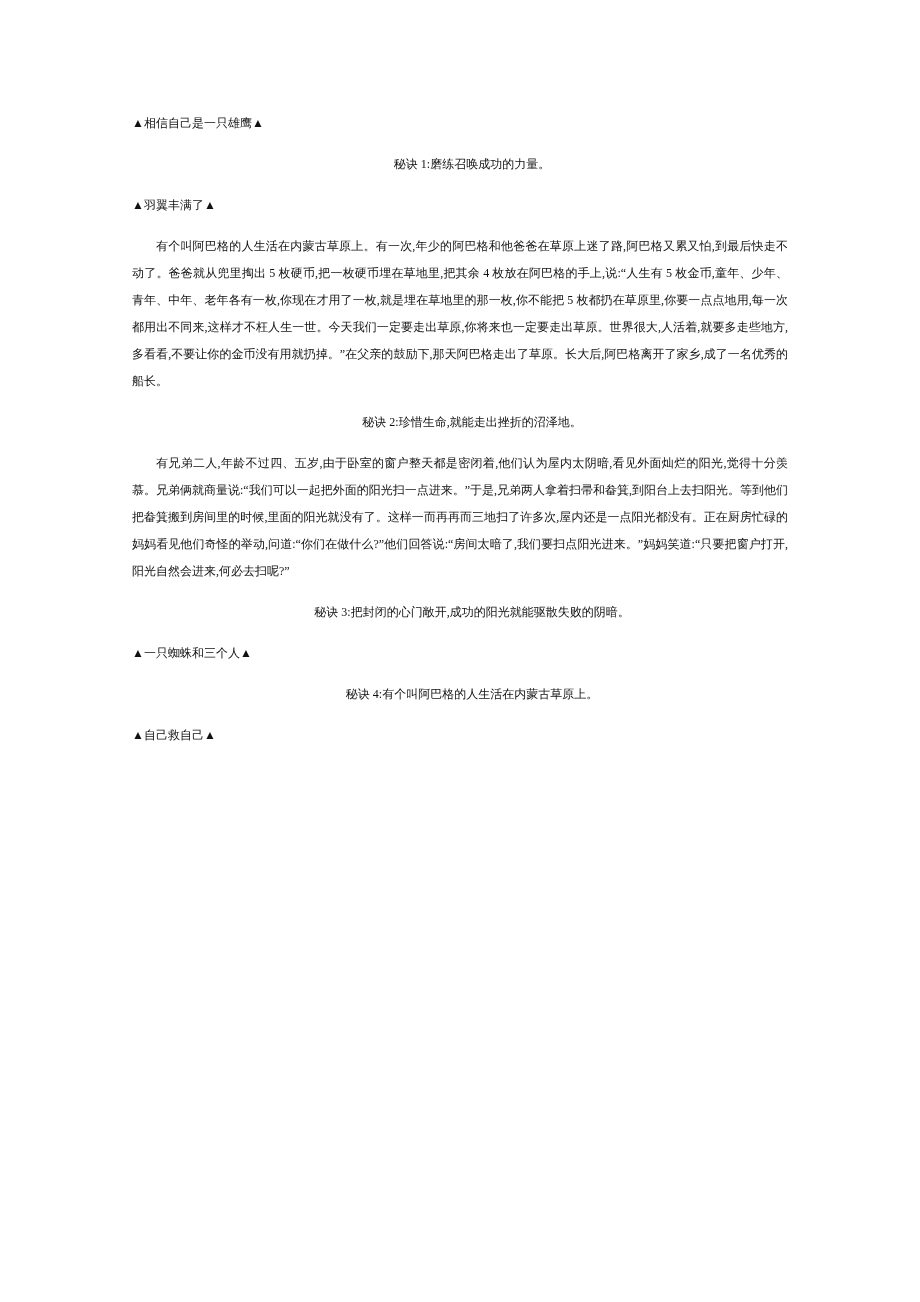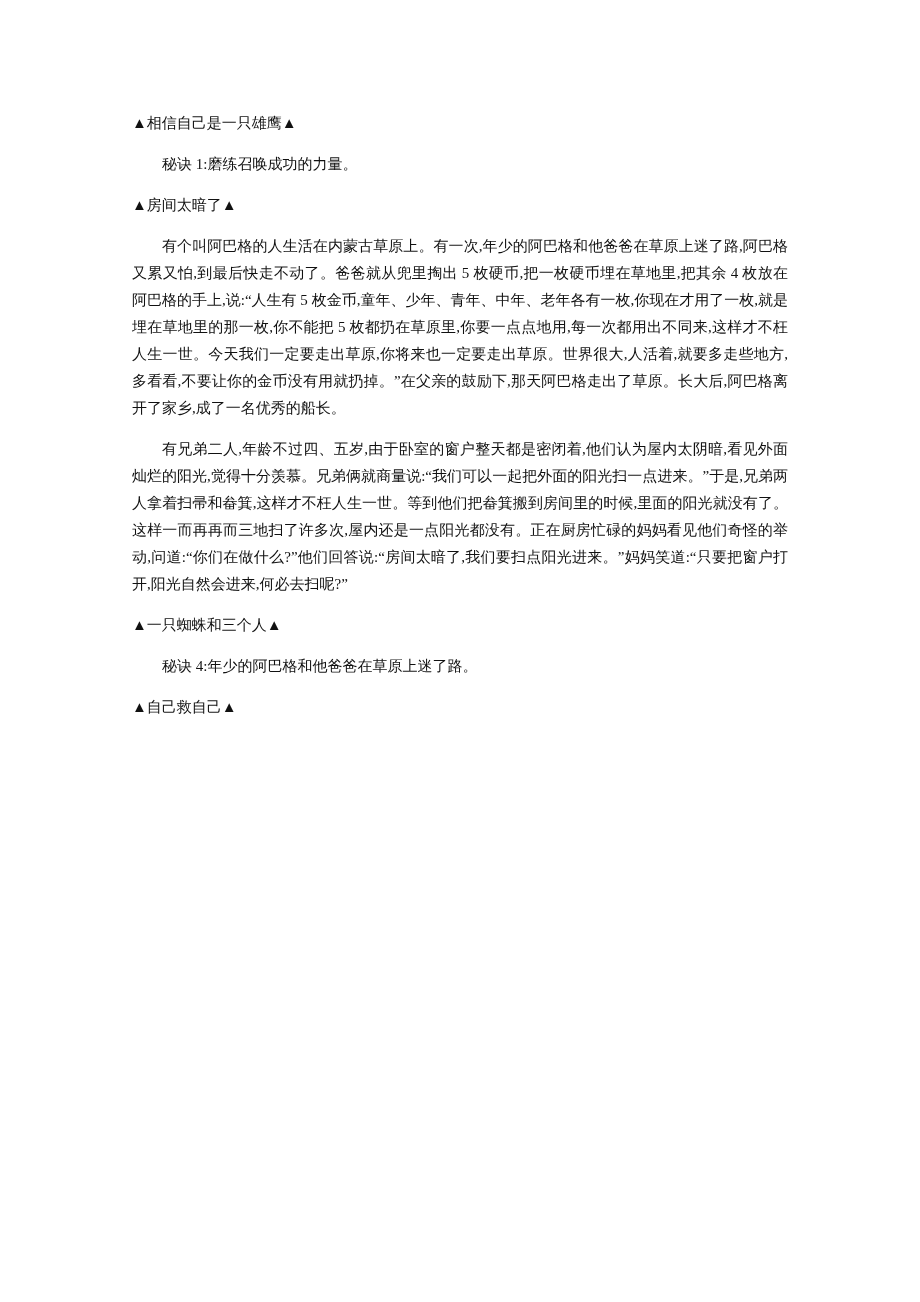--- a/index.html
+++ b/index.html
@@ -15,47 +15,49 @@
   }
   .doc-page {
     box-sizing: border-box;
     width: 920px;
     height: 1302px;
     padding: 110px 132px 0 132px;
     background: #ffffff;
   }
   .doc-page p {
     margin: 0 0 14px 0;
-    font-size: 15px;
+    font-size: 12px;
     line-height: 27px;
     color: #111111;
     text-align: justify;
     word-break: break-all;
   }
   p.section-heading {
     text-align: left;
     text-indent: 0;
   }
   p.story-paragraph {
     text-indent: 2em;
   }
   p.secret-tip {
     text-indent: 2em;
-    text-align: left;
+    text-align: center;
   }
 </style>
 </head>
 <body>
 
 <div class="doc-page">
   <p class="section-heading">▲相信自己是一只雄鹰▲</p>
   <p class="secret-tip">秘诀 1:磨练召唤成功的力量。</p>
 
-  <p class="section-heading">▲房间太暗了▲</p>
+  <p class="section-heading">▲羽翼丰满了▲</p>
   <p class="story-paragraph">有个叫阿巴格的人生活在内蒙古草原上。有一次,年少的阿巴格和他爸爸在草原上迷了路,阿巴格又累又怕,到最后快走不动了。爸爸就从兜里掏出 5 枚硬币,把一枚硬币埋在草地里,把其余 4 枚放在阿巴格的手上,说:“人生有 5 枚金币,童年、少年、青年、中年、老年各有一枚,你现在才用了一枚,就是埋在草地里的那一枚,你不能把 5 枚都扔在草原里,你要一点点地用,每一次都用出不同来,这样才不枉人生一世。今天我们一定要走出草原,你将来也一定要走出草原。世界很大,人活着,就要多走些地方,多看看,不要让你的金币没有用就扔掉。”在父亲的鼓励下,那天阿巴格走出了草原。长大后,阿巴格离开了家乡,成了一名优秀的船长。</p>
+  <p class="secret-tip">秘诀 2:珍惜生命,就能走出挫折的沼泽地。</p>
 
-  <p class="story-paragraph">有兄弟二人,年龄不过四、五岁,由于卧室的窗户整天都是密闭着,他们认为屋内太阴暗,看见外面灿烂的阳光,觉得十分羡慕。兄弟俩就商量说:“我们可以一起把外面的阳光扫一点进来。”于是,兄弟两人拿着扫帚和畚箕,这样才不枉人生一世。等到他们把畚箕搬到房间里的时候,里面的阳光就没有了。这样一而再再而三地扫了许多次,屋内还是一点阳光都没有。正在厨房忙碌的妈妈看见他们奇怪的举动,问道:“你们在做什么?”他们回答说:“房间太暗了,我们要扫点阳光进来。”妈妈笑道:“只要把窗户打开,阳光自然会进来,何必去扫呢?”</p>
+  <p class="story-paragraph">有兄弟二人,年龄不过四、五岁,由于卧室的窗户整天都是密闭着,他们认为屋内太阴暗,看见外面灿烂的阳光,觉得十分羡慕。兄弟俩就商量说:“我们可以一起把外面的阳光扫一点进来。”于是,兄弟两人拿着扫帚和畚箕,到阳台上去扫阳光。等到他们把畚箕搬到房间里的时候,里面的阳光就没有了。这样一而再再而三地扫了许多次,屋内还是一点阳光都没有。正在厨房忙碌的妈妈看见他们奇怪的举动,问道:“你们在做什么?”他们回答说:“房间太暗了,我们要扫点阳光进来。”妈妈笑道:“只要把窗户打开,阳光自然会进来,何必去扫呢?”</p>
+  <p class="secret-tip">秘诀 3:把封闭的心门敞开,成功的阳光就能驱散失败的阴暗。</p>
 
   <p class="section-heading">▲一只蜘蛛和三个人▲</p>
-  <p class="secret-tip">秘诀 4:年少的阿巴格和他爸爸在草原上迷了路。</p>
+  <p class="secret-tip">秘诀 4:有个叫阿巴格的人生活在内蒙古草原上。</p>
 
   <p class="section-heading">▲自己救自己▲</p>
 </div>
 
 </body></html>

